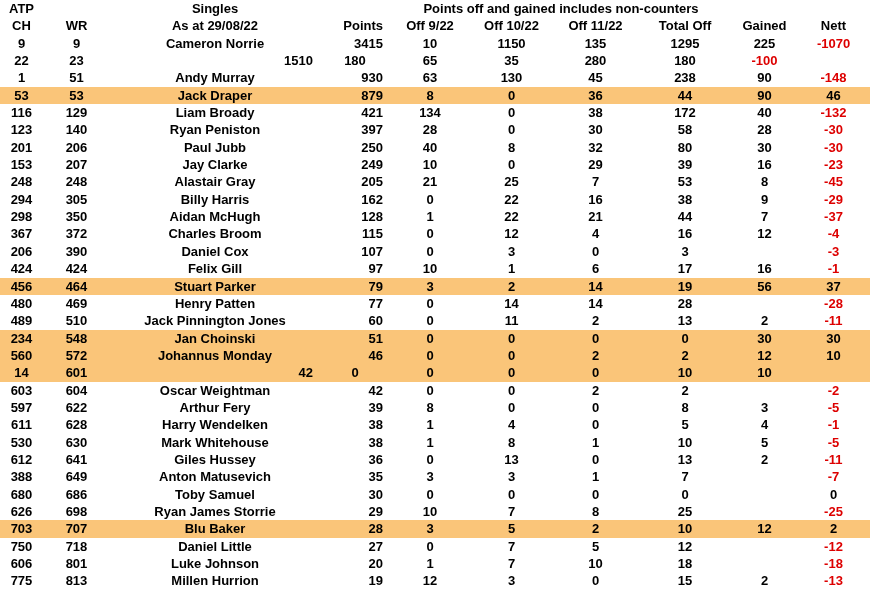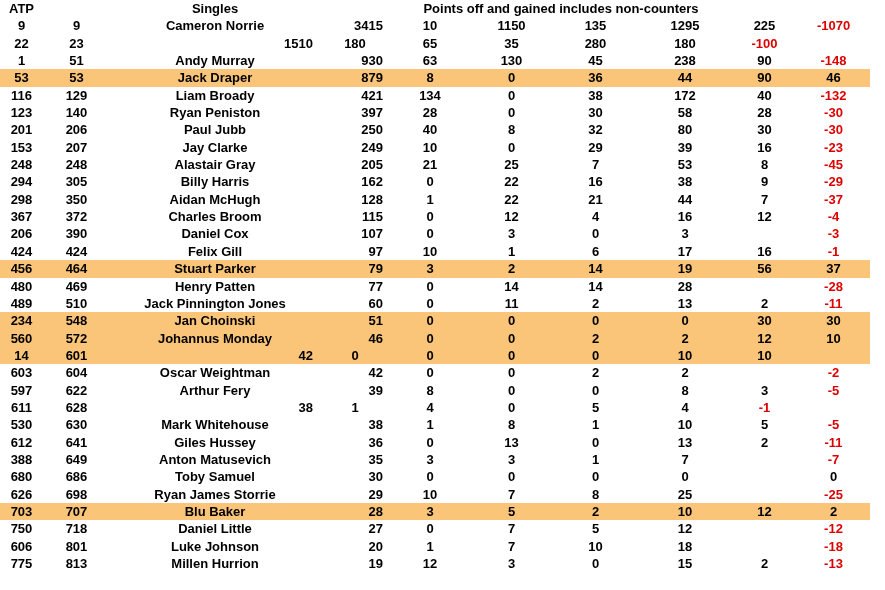--- a/index.html
+++ b/index.html
@@ -39,20 +39,32 @@
   <div class="row">
     <div class="cell c0">ATP</div>
     <div class="cell c1"></div>
     <div class="cell c2">Singles</div>
     <div class="cell c3 spacer"></div>
     <div class="cell banner-cell">Points off and gained includes non-counters</div>
     <div class="cell c8"></div>
     <div class="cell c9"></div>
   </div>
 
+  <div class="row">
+    <div class="cell c0">CH</div>
+    <div class="cell c1">WR</div>
+    <div class="cell c2">As at 29/08/22</div>
+    <div class="cell c3">Points</div>
+    <div class="cell c4">Off 9/22</div>
+    <div class="cell c5">Off 10/22</div>
+    <div class="cell c6">Off 11/22</div>
+    <div class="cell c7">Total Off</div>
+    <div class="cell c8">Gained</div>
+    <div class="cell c9">Nett</div>
+  </div>
 
   <div id="rows">
       <div class="row">
         <div class="cell c0">9</div>
         <div class="cell c1">9</div>
         <div class="cell c2">Cameron Norrie</div>
         <div class="cell c3">3415</div>
         <div class="cell c4">10</div>
         <div class="cell c5">1150</div>
         <div class="cell c6">135</div>
@@ -306,20 +318,21 @@
         <div class="cell c4">8</div>
         <div class="cell c5">0</div>
         <div class="cell c6">0</div>
         <div class="cell c7">8</div>
         <div class="cell c8">3</div>
         <div class="cell c9 neg">-5</div>
       </div>
       <div class="row">
         <div class="cell c0">611</div>
         <div class="cell c1">628</div>
+        <div class="cell c2">Harry Wendelken</div>
         <div class="cell c3">38</div>
         <div class="cell c4">1</div>
         <div class="cell c5">4</div>
         <div class="cell c6">0</div>
         <div class="cell c7">5</div>
         <div class="cell c8">4</div>
         <div class="cell c9 neg">-1</div>
       </div>
       <div class="row">
         <div class="cell c0">530</div>

